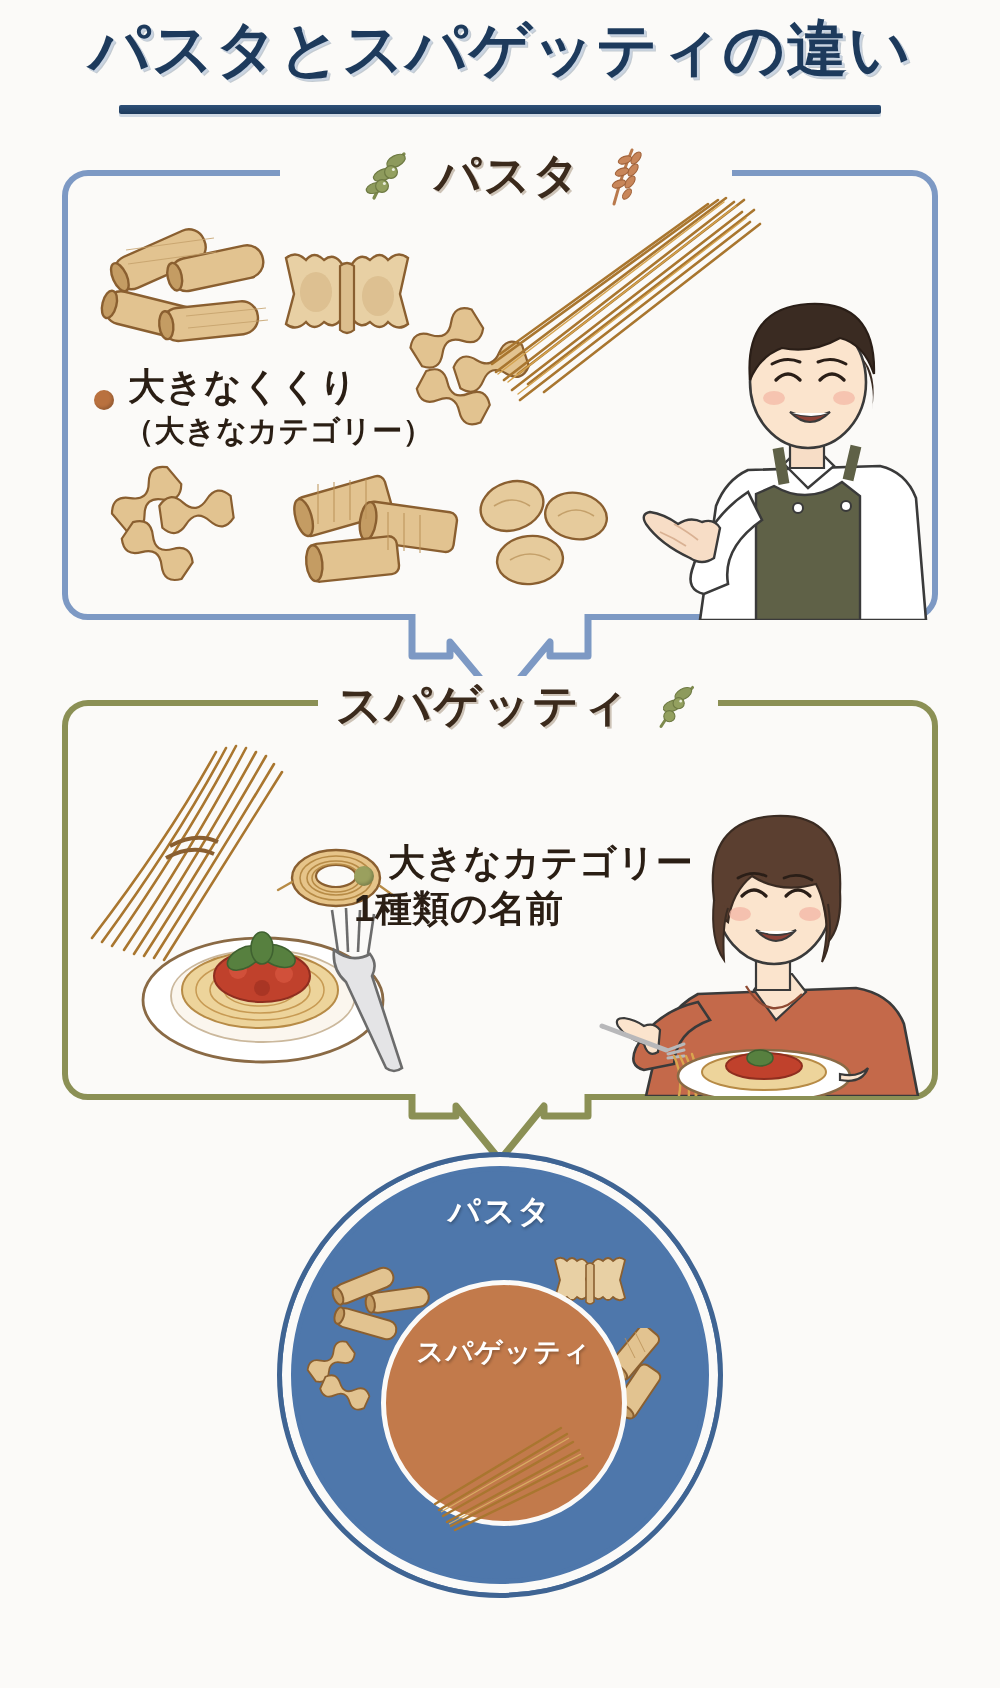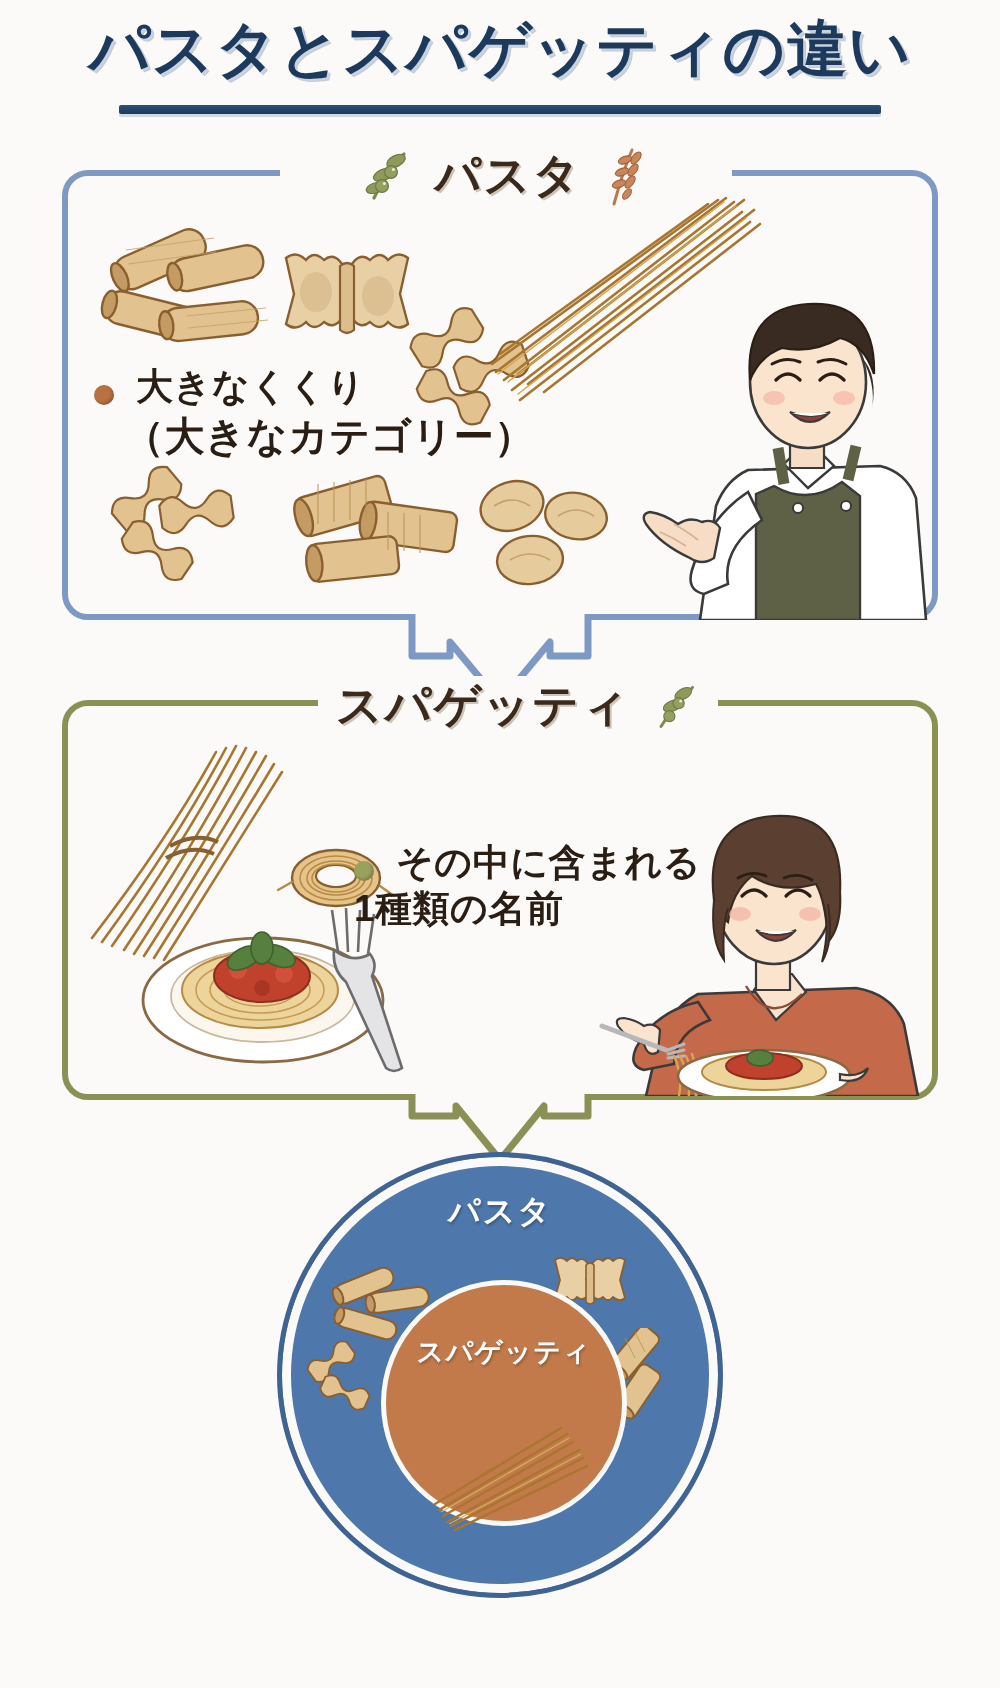--- a/index.html
+++ b/index.html
@@ -80,40 +80,40 @@
     font-size: 46px;
     font-weight: 800;
     color: #3b2a1c;
     text-shadow: 2px 2px 0 rgba(120,92,64,.35);
     white-space: nowrap;
     letter-spacing: 2px;
   }
 
   
   .bullet-block { position: absolute; }
-  .bullet-row { display: flex; align-items: center; gap: 22px; }
+  .bullet-row { display: flex; align-items: flex-end; gap: 14px; }
   .dot {
     width: 20px; height: 20px;
     border-radius: 50%;
     margin-top: 16px;
     flex: none;
     box-shadow: inset -2px -2px 3px rgba(0,0,0,.18);
   }
   .dot-brown { background: #b9713f; }
   .dot-olive { background: #9aa05e; }
   .bullet-main {
     font-size: 37px;
     font-weight: 800;
     color: #2a1e14;
     line-height: 1.24;
     white-space: nowrap;
     letter-spacing: .5px;
   }
   .bullet-sub {
-    font-size: 40px;
+    font-size: 30px;
     font-weight: 800;
     color: #2a1e14;
     line-height: 1.24;
     white-space: nowrap;
     letter-spacing: .5px;
   }
 
   .pasta-bullets { left: 88px; top: 360px; }
   .pasta-bullets .bullet-sub { margin-left: 30px; margin-top: 2px; }
 
@@ -494,21 +494,21 @@
       <ellipse cx="206" cy="332" rx="86" ry="26" fill="#ffffff" stroke="#8a6a45" stroke-width="2.6"></ellipse>
       <ellipse cx="206" cy="328" rx="62" ry="18" fill="#edd49b" stroke="#b78b46" stroke-width="2"></ellipse>
       <ellipse cx="206" cy="322" rx="38" ry="13" fill="#c0412c" stroke="#8f2e1f" stroke-width="2"></ellipse>
       <ellipse cx="202" cy="314" rx="13" ry="8" fill="#57803f" stroke="#3f6130" stroke-width="1.6"></ellipse>
       <path d="M282 330 q18 4 28 -6 q-6 16 -28 12 z" fill="#fbe4cd" stroke="#3a3a3a" stroke-width="2.2"></path>
     </svg>
 
     <div class="bullet-block" style="position:absolute;left:286px;top:134px">
       <div class="bullet-row">
         <span class="dot dot-olive"></span>
-        <span class="bullet-main">その中に含まれる</span>
+        <span class="bullet-main">大きなカテゴリー</span>
       </div>
       <div class="bullet-sub" style="font-size:37px">1種類の名前</div>
     </div>
   </div>
 
   <svg class="arrow" style="left:404px;top:1090px;width:192px;height:80px" viewBox="0 0 192 80">
     <path d="M8 4 L8 26 L52 26 L52 16 L96 70 L140 16 L140 26 L184 26 L184 4" fill="#fbfaf8" stroke="#8b9055" stroke-width="7" stroke-linejoin="round"></path>
   </svg>
 
   <div class="venn">

